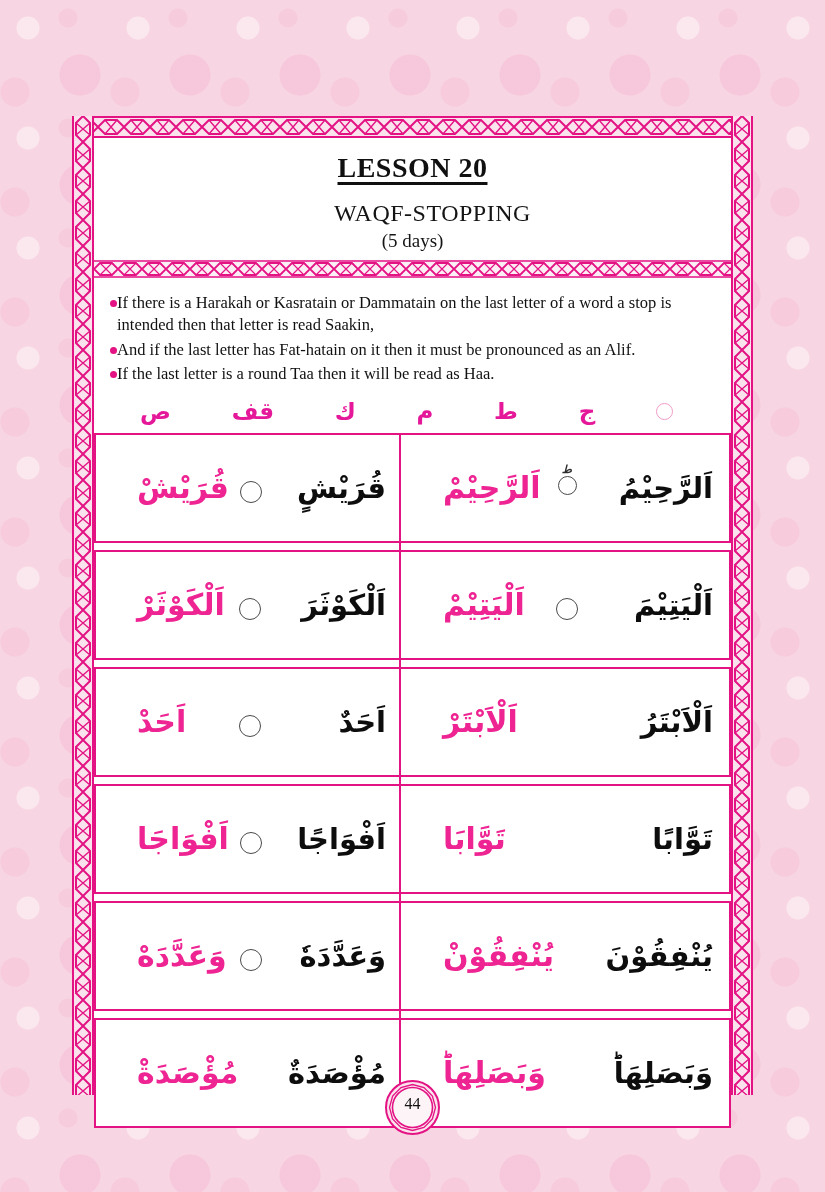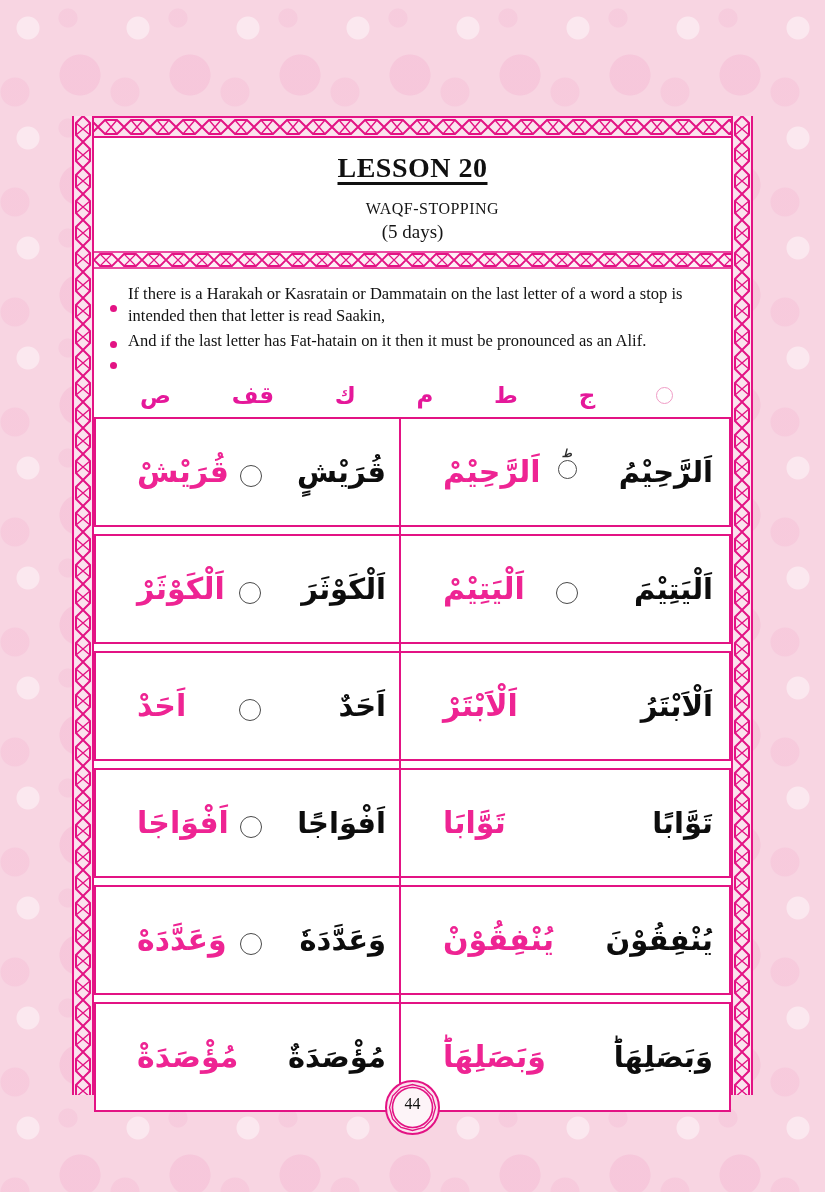--- a/index.html
+++ b/index.html
@@ -26,25 +26,25 @@
   .content{
     position:absolute;left:22px;top:22px;width:637px;height:935px;
     background:#ffffff;
   }
   .hdr{text-align:center;}
   .title{
     margin-top:14px;font-size:28px;font-weight:bold;color:#101010;
     text-decoration:underline;text-decoration-thickness:2.5px;text-underline-offset:5px;
     letter-spacing:0.5px;
   }
-  .subtitle{margin-top:16px;font-size:16px;color:#151515;letter-spacing:0.5px;margin-left:40px;}
+  .subtitle{margin-top:16px;font-size:24px;color:#151515;letter-spacing:0.5px;margin-left:40px;}
   .days{margin-top:3px;font-size:19px;color:#151515;}
   .sep{margin-top:8px;}
   .bullets{padding:10px 10px 2px 16px;}
-  .b-item{display:flex;gap:11px;margin-bottom:3px;align-items:center;}
+  .b-item{display:flex;margin-bottom:3px;}
   .dot{flex:0 0 auto;width:7px;height:7px;border-radius:50%;background:#e31384;margin-top:8px;}
   .b-text{font-size:16.5px;line-height:1.32;color:#111;max-width:596px;}
   .symbols{
     direction:ltr;display:flex;align-items:center;justify-content:space-between;
     padding:6px 58px 2px 46px;height:30px;
   }
   .wsym{
     font-family:"DejaVu Sans", sans-serif;font-size:23px;font-weight:bold;color:#e5189a;
     line-height:1;
   }
@@ -171,20 +171,21 @@
       <div class="b-item">
         <span class="dot"></span>
         <div class="b-text">If there is a Harakah or Kasratain or Dammatain on the last letter of a word a stop is intended then that letter is read Saakin,</div>
       </div>
       <div class="b-item">
         <span class="dot"></span>
         <div class="b-text">And if the last letter has Fat-hatain on it then it must be pronounced as an Alif.</div>
       </div>
       <div class="b-item">
         <span class="dot"></span>
+        <div class="b-text">If the last letter is a round Taa then it will be read as Haa.</div>
       </div>
     </div>
 
     <div class="symbols">
       <span class="wsym">ص</span>
       <span class="wsym">قف</span>
       <span class="wsym">ك</span>
       <span class="wsym">م</span>
       <span class="wsym">ط</span>
       <span class="wsym">ج</span>

